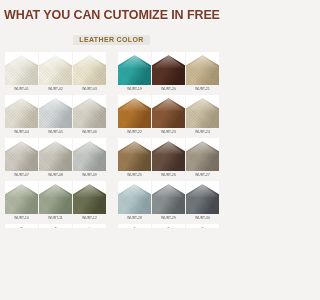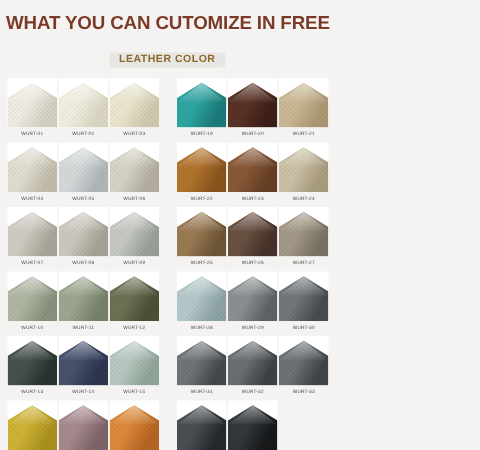--- a/index.html
+++ b/index.html
@@ -9,21 +9,21 @@
   body {
     width: 223px;
     height: 300px;
     background: #f4f3f1;
     font-family: "Liberation Sans", sans-serif;
     overflow: hidden;
   }
   .page {
     position: relative;
     width: 223px;
-    height: 300px;
+    height: 228px;
     background: #f4f3f1;
     box-sizing: border-box;
     overflow: hidden;
   }
 
   
   .title-bar {
     width: 100%;
     padding: 9px 4px 0 4px;
     box-sizing: border-box;

